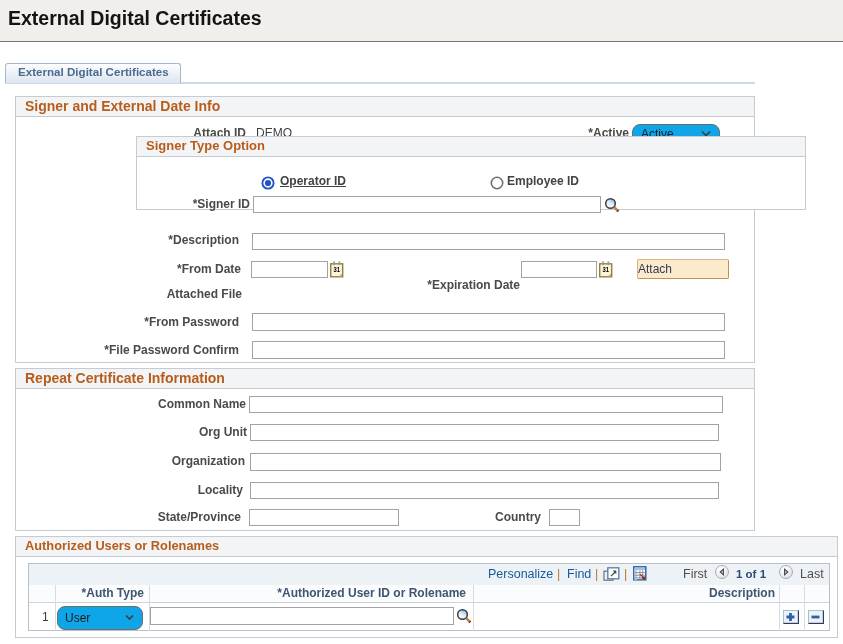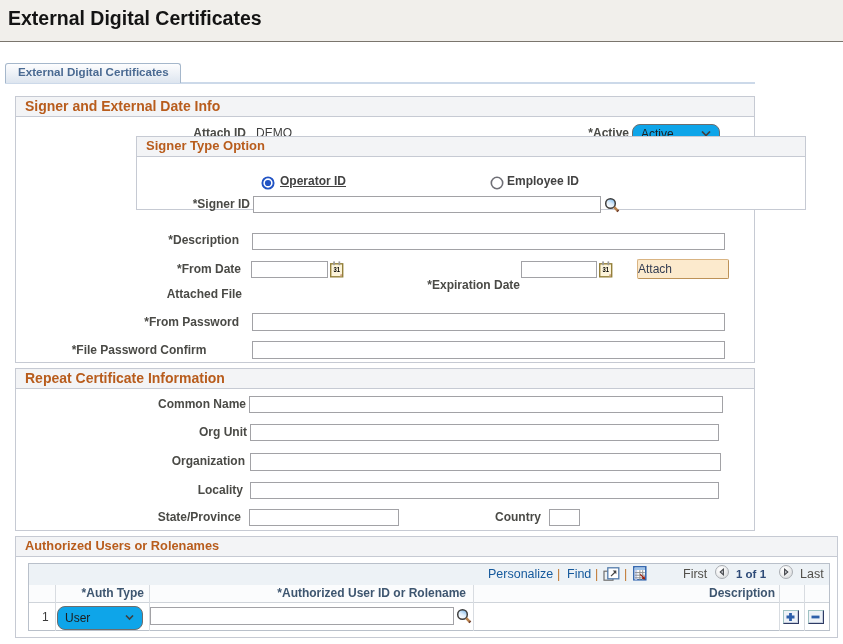--- a/index.html
+++ b/index.html
@@ -92,21 +92,21 @@
   <circle cx="11.1" cy="14.1" r="0.9" fill="#c5907e"></circle>
 </svg>
 
 <div class="abs" style="left:637px;top:259px;width:92px;height:20px;background:#fceacd;border:1px solid #d9b483;border-right-color:#bd9257;border-bottom-color:#bd9257;border-radius:2px;font-size:12px;color:#333c52;line-height:18px;">Attach</div>
 
 <div class="lb" style="left:42px;top:287px;">Attached File</div>
 
 <div class="lb" style="left:39px;top:315px;">*From Password</div>
 <div class="inp" style="left:252px;top:313px;width:473px;height:18px;"></div>
 
-<div class="lb" style="left:39px;top:343px;text-align:center;">*File Password Confirm</div>
+<div class="lb" style="left:39px;top:343px;">*File Password Confirm</div>
 <div class="inp" style="left:252px;top:341px;width:473px;height:18px;"></div>
 
 <div class="gbox" style="left:15px;top:368px;width:740px;height:163px;">
   <div class="ghead">Repeat Certificate Information</div>
 </div>
 
 <div class="lb" style="left:46px;top:397px;">Common Name</div>
 <div class="inp" style="left:249px;top:396px;width:474px;height:17px;"></div>
 
 <div class="lb" style="left:47px;top:425px;">Org Unit</div>

